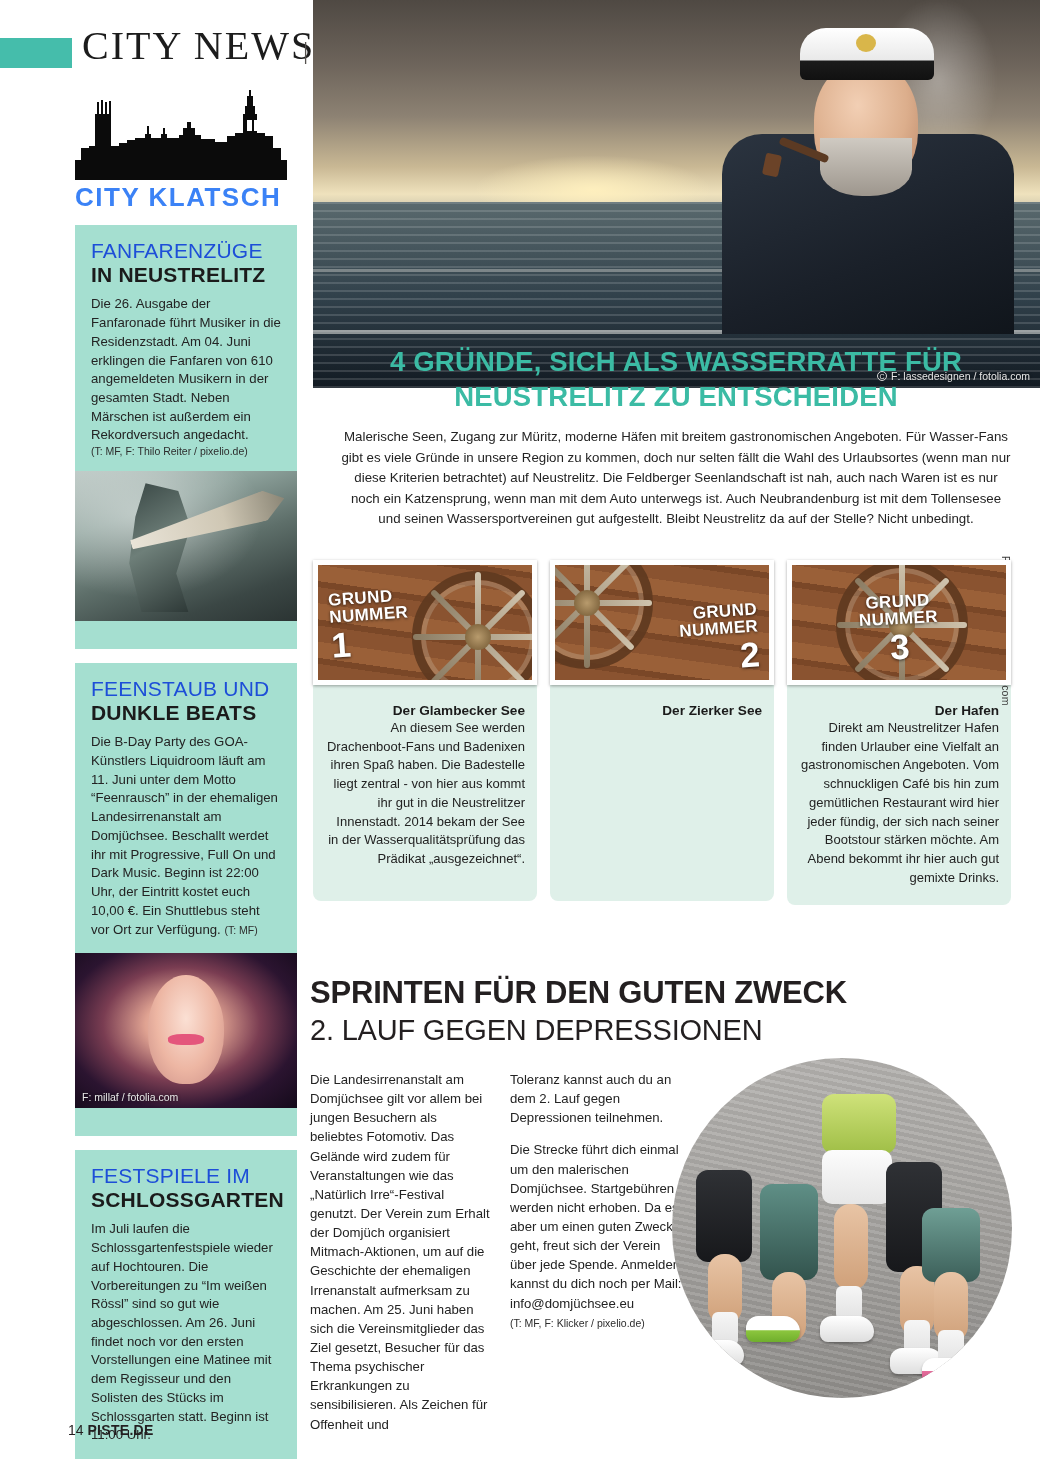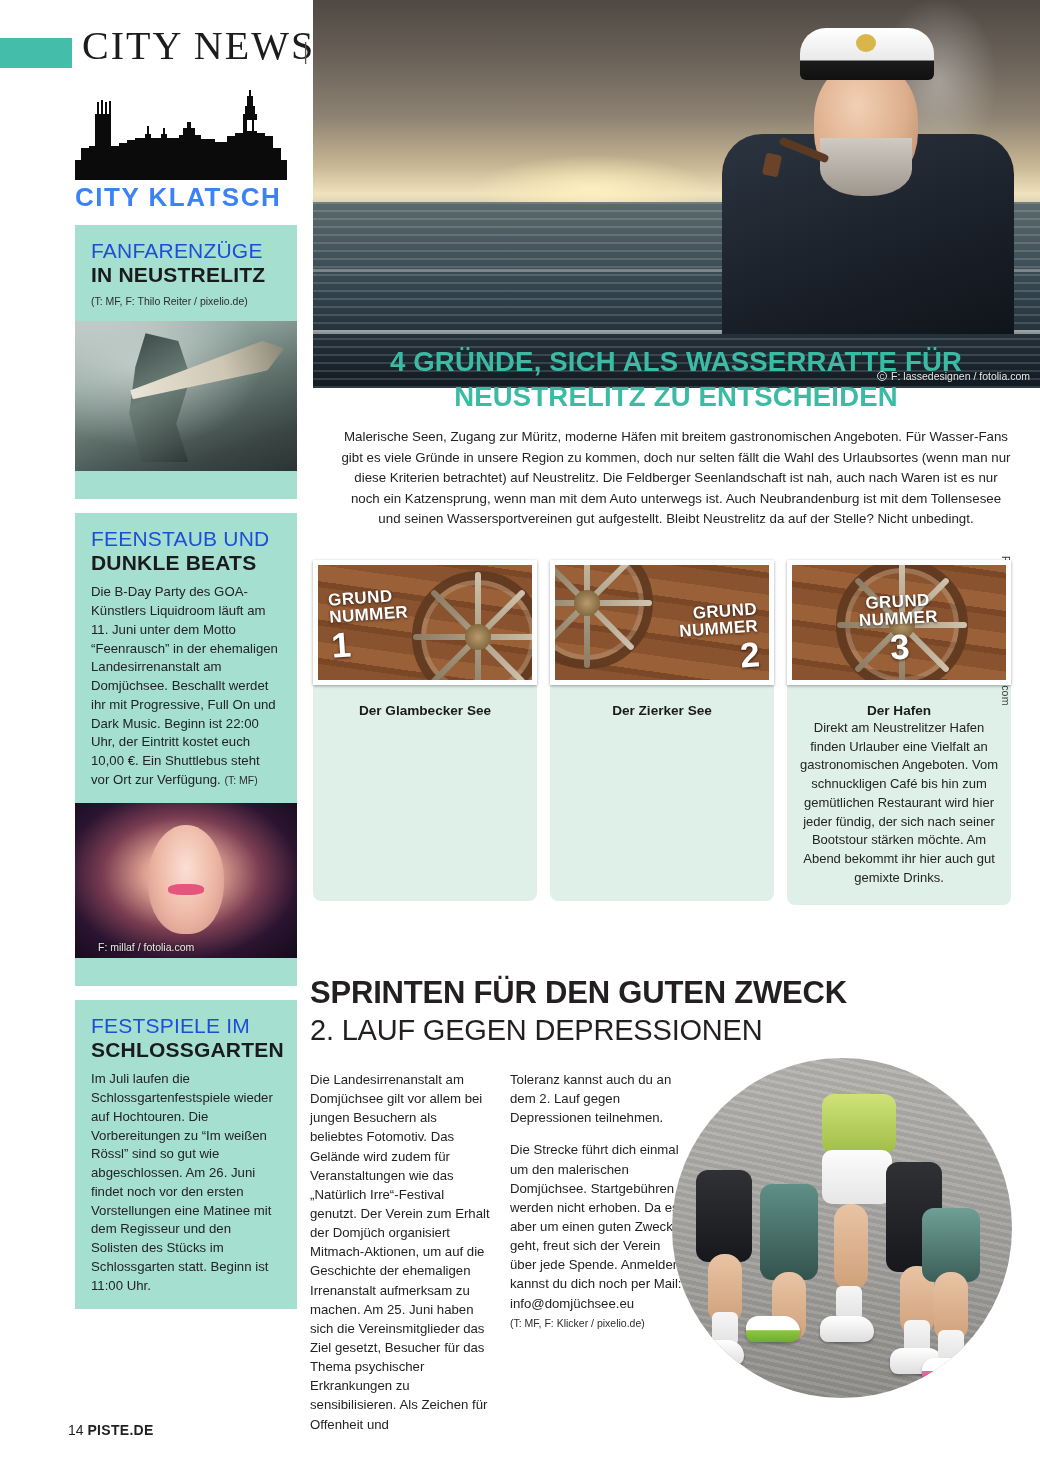--- a/index.html
+++ b/index.html
@@ -92,21 +92,21 @@
     content:""; position:absolute; left:33%; top:14%; width:34%; height:70%;
     border-radius:50% 50% 46% 46%;
     background:radial-gradient(ellipse at 50% 40%, #fbe0d4, #edb6a3 55%, #c98d86 100%);
   }
   .photo-girl::after{
     content:""; position:absolute; left:42%; top:52%; width:16%; height:7%;
     border-radius:40%;
     background:#e4567c;
   }
   .photo-cred-overlay{
-    position:absolute; left:23px; bottom:5px;
+    position:absolute; left:7px; bottom:5px;
     font-size:10.5px; color:#e8e8e8; z-index:4;
     text-shadow:0 0 3px rgba(0,0,0,.7);
   }
 
   .mint-strip{ background:#a5dfd0; width:222px; height:28px; }
 
   
   .hero{
     position:absolute; left:313px; top:0; width:727px; height:388px;
     overflow:hidden;
@@ -236,21 +236,21 @@
     text-shadow:0 1px 3px rgba(0,0,0,.65); line-height:1.02;
     font-size:17px; letter-spacing:.4px;
   }
   .grund-label .num{ display:block; font-size:35px; line-height:1; margin-top:1px; }
   .card1 .grund-label{ left:12px; top:24px; transform:rotate(-4deg); }
   .card2 .grund-label{ right:10px; top:38px; text-align:right; transform:rotate(-4deg); }
   .card3 .grund-label{ left:50%; transform:translateX(-50%) rotate(-3deg); top:28px; text-align:center; }
 
   .card-body{
     background:#dff0e9; margin-top:-6px; padding:24px 12px 18px 12px;
-    text-align:center; border-radius:0 0 8px 8px; min-height:222px;
+    text-align:right; border-radius:0 0 8px 8px; min-height:222px;
   }
   .card-title{
     font-size:13.6px; font-weight:bold; color:#1b1b1b; margin-bottom:1px;
   }
   .card-text{ font-size:13px; line-height:1.44; color:#232323; }
 
   .cards-credit{
     position:absolute; left:1000px; top:556px;
     font-size:10.5px; color:#3a3a3a;
     writing-mode:vertical-rl; letter-spacing:.2px;
@@ -339,20 +339,21 @@
     <path fill="#0b0b0b" d="M0 92 V72 H6 V60 H14 V58 H20 V26 H22 V14 H24 V26 H26 V12 H28 V26 H30 V14 H32 V26 H34 V13 H36 V58 H44 V55 H52 V52 H60 V50 H70 V46 H72 V38 H74 V46 H76 V50 H86 V46 H88 V40 H90 V46 H92 V50 H104 V47 H108 V40 H112 V34 H116 V40 H120 V47 H126 V51 H140 V54 H152 V48 H160 V45 H168 V26 H170 V18 H172 V8 H174 V2 H176 V8 H178 V18 H180 V26 H182 V45 H190 V48 H198 V60 H206 V72 H212 V92 Z"></path>
     <rect x="172" y="32" width="5" height="11" fill="#ffffff"></rect>
     <rect x="179" y="32" width="5" height="11" fill="#ffffff"></rect>
     <rect x="186" y="32" width="5" height="11" fill="#ffffff"></rect>
   </svg>
   <div class="klatsch-word">CITY KLATSCH</div>
 
   <div class="news-box">
     <div class="news-kicker">FANFARENZÜGE</div>
     <div class="news-title">IN NEUSTRELITZ</div>
+    <div class="news-body">Die 26. Ausgabe der Fanfaronade führt Musiker in die Residenzstadt. Am 04. Juni erklingen die Fanfaren von 610 angemeldeten Musikern in der gesamten Stadt. Neben Märschen ist außerdem ein Rekordversuch angedacht.</div>
     <div class="news-credit">(T: MF, F: Thilo Reiter / pixelio.de)</div>
   </div>
 
   <div class="side-photo photo-statue"></div>
   <div class="mint-strip"></div>
 
   <div class="news-box">
     <div class="news-kicker">FEENSTAUB UND</div>
     <div class="news-title">DUNKLE BEATS</div>
     <div class="news-body"><span>Die B-Day Party des GOA-Künstlers Liquidroom läuft am 11. Juni unter dem Motto “Feenrausch” in der ehemaligen Landesirrenanstalt am Domjüchsee. Beschallt werdet ihr mit Progressive, Full On und Dark Music. Beginn ist 22:00 Uhr, der Eintritt kostet euch 10,00 €. Ein Shuttlebus steht vor Ort zur Verfügung.</span> <span class="news-credit">(T: MF)</span></div>
@@ -407,20 +408,21 @@
         <div class="hub"></div>
       </div>
       <div class="grund-label">
         <span>GRUND</span><br>
         <span>NUMMER</span>
         <span class="num">1</span>
       </div>
     </div>
     <div class="card-body">
       <div class="card-title">Der Glambecker See</div>
+      <div class="card-text">An diesem See werden Drachenboot-Fans und Badenixen ihren Spaß haben. Die Badestelle liegt zentral - von hier aus kommt ihr gut in die Neustrelitzer Innenstadt. 2014 bekam der See in der Wasserqualitätsprüfung das Prädikat „ausgezeichnet“.</div>
     </div>
   </div>
 
   <div class="card card2">
     <div class="card-img">
       <div class="wheel">
         <div class="spoke" style="transform:rotate(0deg)"></div>
         <div class="spoke" style="transform:rotate(45deg)"></div>
         <div class="spoke" style="transform:rotate(90deg)"></div>
         <div class="spoke" style="transform:rotate(135deg)"></div>

